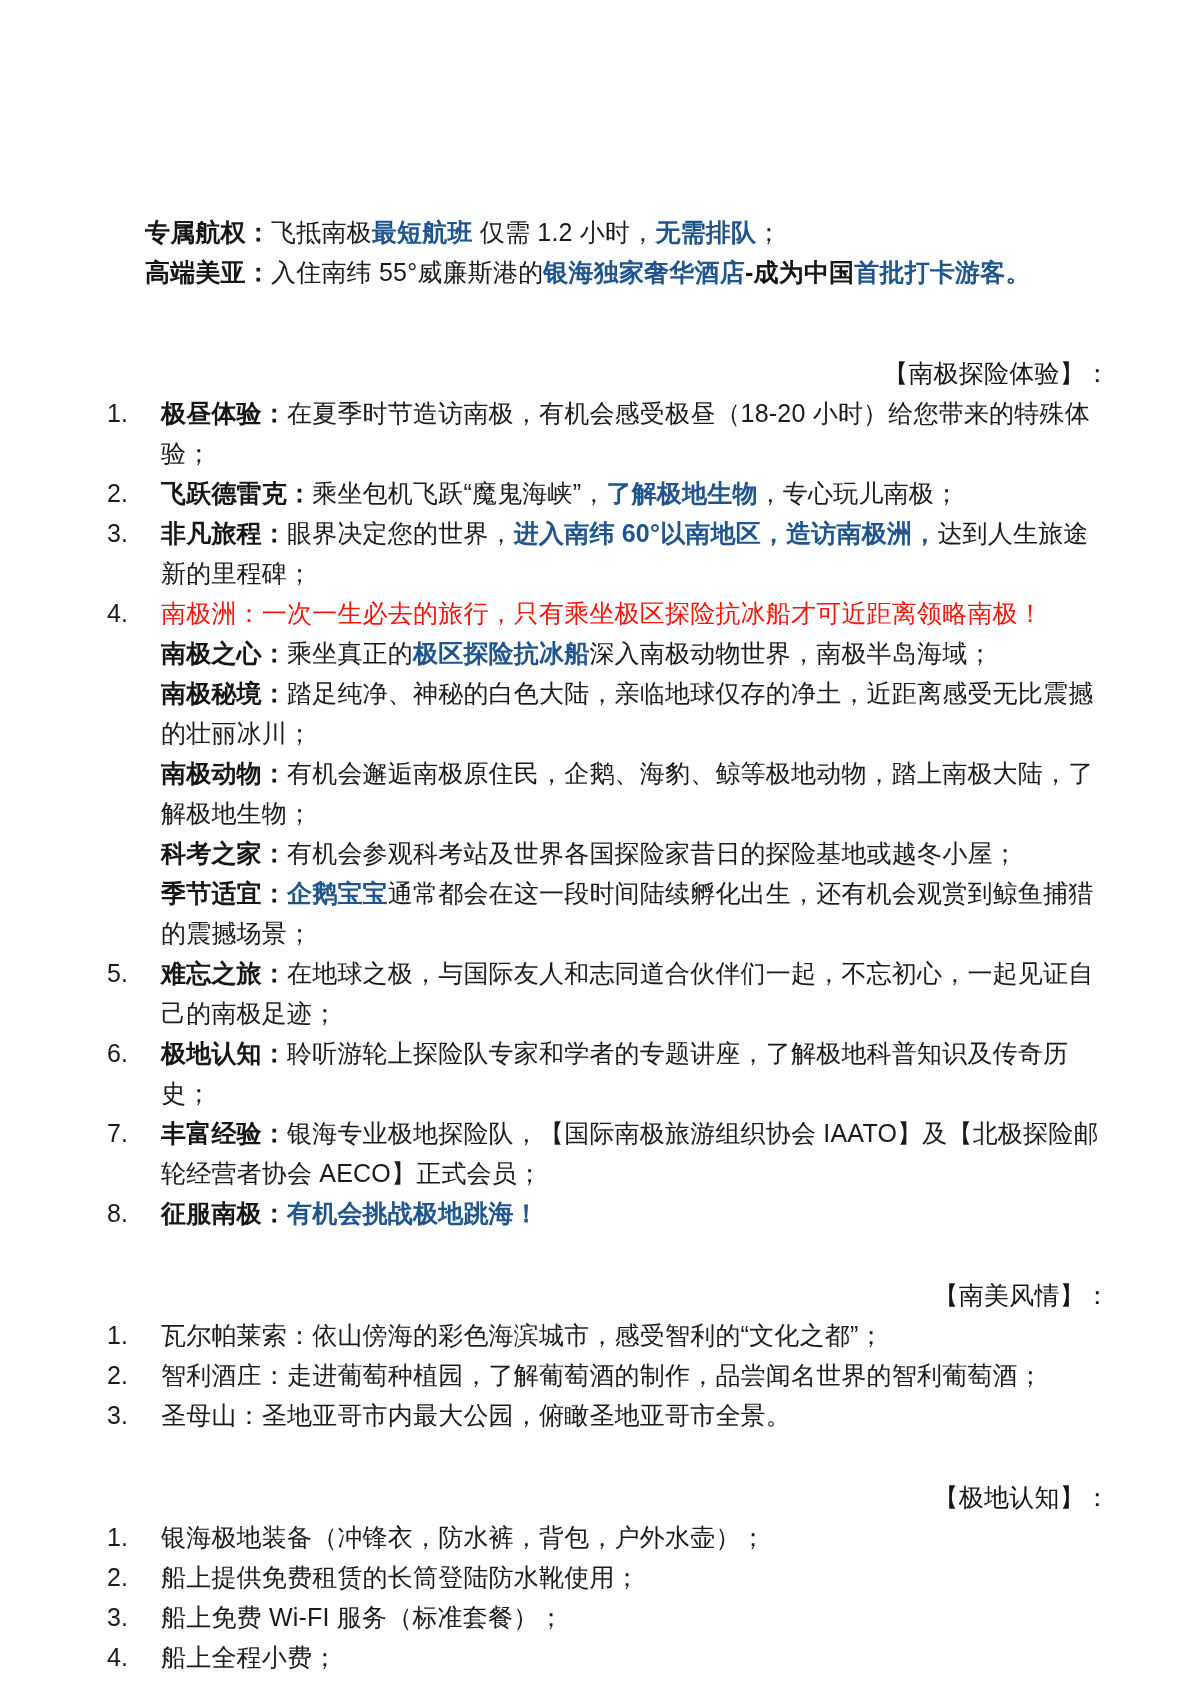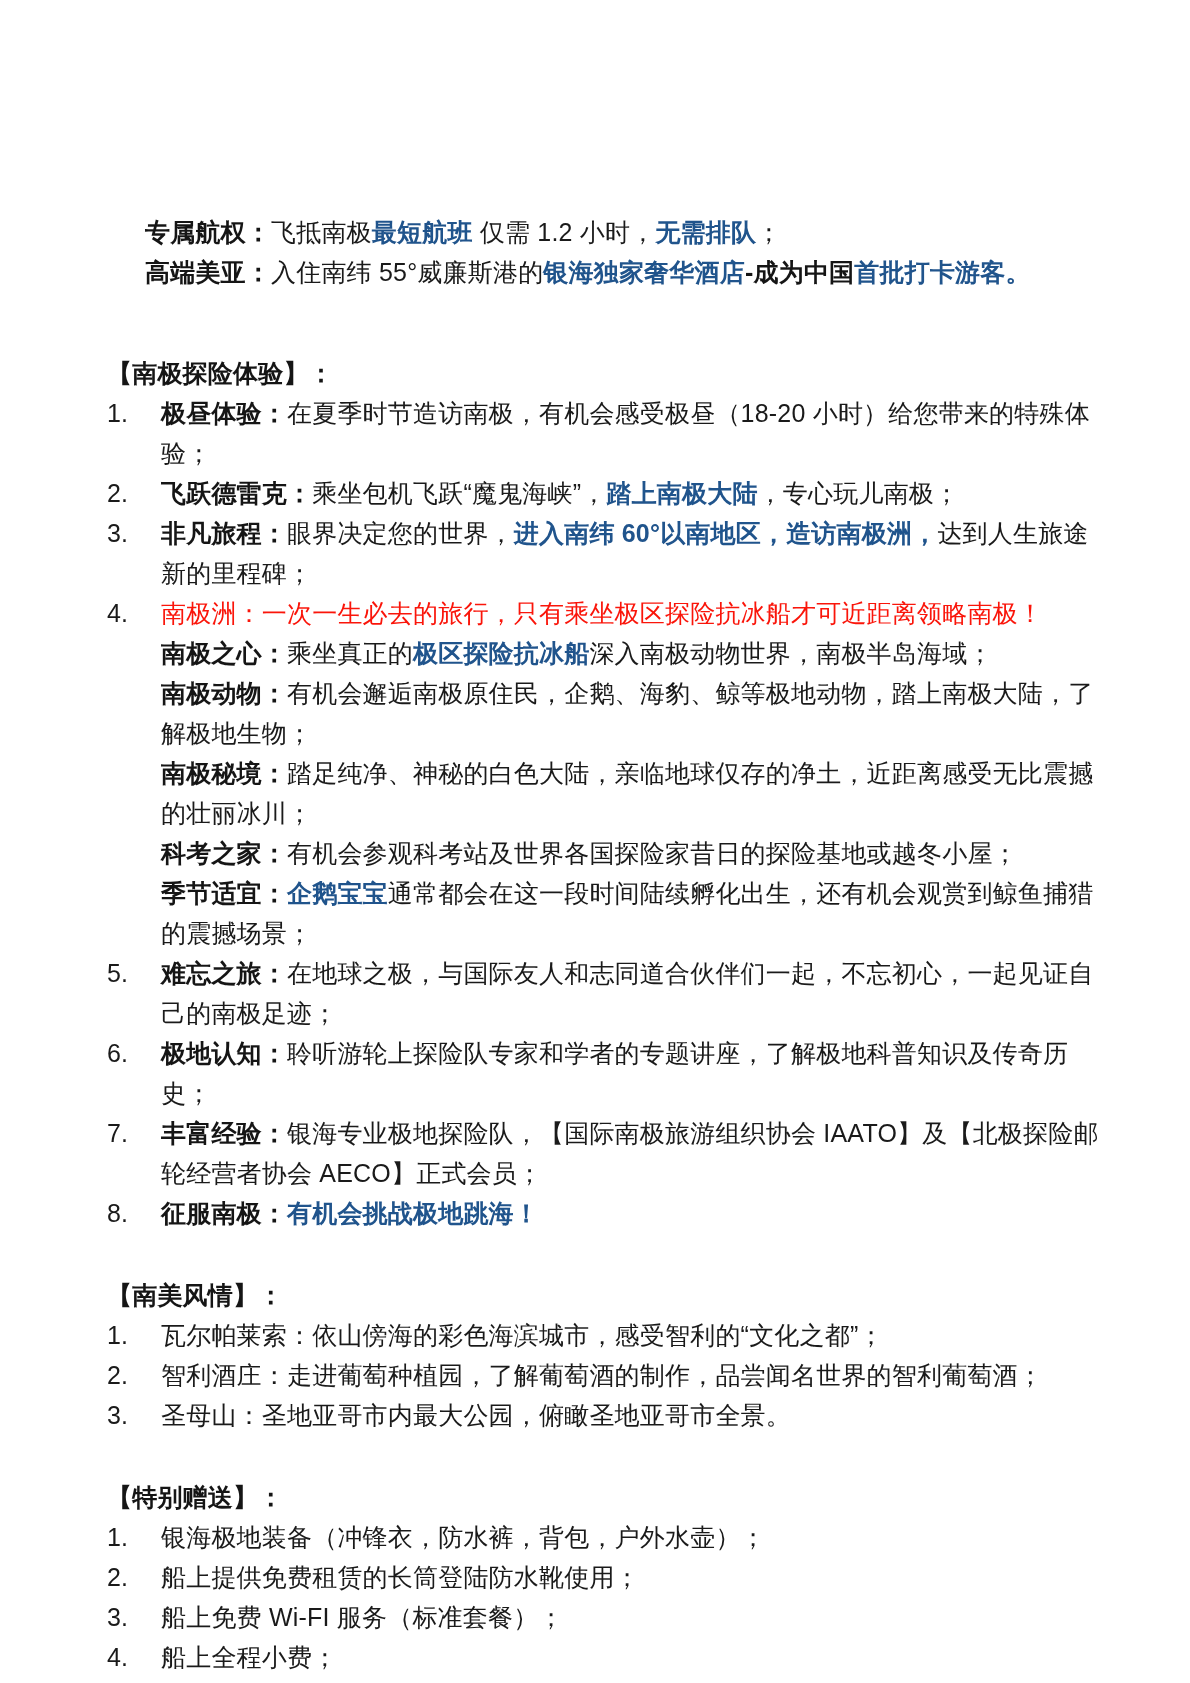--- a/index.html
+++ b/index.html
@@ -22,21 +22,21 @@
     letter-spacing:0.2px;
   }
   .hline{padding-left:38px;}
   .seg{white-space:pre-wrap;}
   .seg-r{font-weight:400;color:#1a1a1a;}
   .seg-b{font-weight:700;color:#151515;}
   .seg-blue{font-weight:700;color:#20548C;}
   .seg-red{font-weight:400;color:#FA150A;}
   .section{margin-top:42px;}
   .section:first-child{margin-top:61px;}
-  .section-title{font-weight:700;color:#151515;}
+  .section-title{font-weight:400;color:#151515;text-align:right;}
   .item{display:flex;}
   .num{flex:0 0 38px;font-weight:400;color:#1a1a1a;}
   .itext{flex:1;margin-left:16px;}
 </style>
 </head>
 <body>
 
 <div class="page">
   <div class="doc">
     <div id="highlights">
@@ -45,41 +45,41 @@
       </div>
     <div id="sections">
         <div class="section">
           <div class="section-title">【南极探险体验】：</div>
           <div class="item">
             <span class="num">1.</span>
             <span class="itext"><span class="seg seg-b">极昼体验：</span><span class="seg seg-r">在夏季时节造访南极，有机会感受极昼（18-20 小时）给您带来的特殊体验；</span></span>
           </div>
           <div class="item">
             <span class="num">2.</span>
-            <span class="itext"><span class="seg seg-b">飞跃德雷克：</span><span class="seg seg-r">乘坐包机飞跃“魔鬼海峡”，</span><span class="seg seg-blue">踏上南极大陆</span><span class="seg seg-r">，专心玩儿南极；</span></span>
+            <span class="itext"><span class="seg seg-b">飞跃德雷克：</span><span class="seg seg-r">乘坐包机飞跃“魔鬼海峡”，</span><span class="seg seg-blue">了解极地生物</span><span class="seg seg-r">，专心玩儿南极；</span></span>
           </div>
           <div class="item">
             <span class="num">3.</span>
             <span class="itext"><span class="seg seg-b">非凡旅程：</span><span class="seg seg-r">眼界决定您的世界，</span><span class="seg seg-blue">进入南纬 60°以南地区，造访南极洲，</span><span class="seg seg-r">达到人生旅途新的里程碑；</span></span>
           </div>
           <div class="item">
             <span class="num">4.</span>
             <span class="itext"><span class="seg seg-red">南极洲：一次一生必去的旅行，只有乘坐极区探险抗冰船才可近距离领略南极！</span></span>
           </div>
           <div class="item">
             <span class="num"></span>
             <span class="itext"><span class="seg seg-b">南极之心：</span><span class="seg seg-r">乘坐真正的</span><span class="seg seg-blue">极区探险抗冰船</span><span class="seg seg-r">深入南极动物世界，南极半岛海域；</span></span>
           </div>
           <div class="item">
             <span class="num"></span>
-            <span class="itext"><span class="seg seg-b">南极动物：</span><span class="seg seg-r">有机会邂逅南极原住民，企鹅、海豹、鲸等极地动物，踏上南极大陆，了解极地生物；</span></span>
+            <span class="itext"><span class="seg seg-b">南极秘境：</span><span class="seg seg-r">踏足纯净、神秘的白色大陆，亲临地球仅存的净土，近距离感受无比震撼的壮丽冰川；</span></span>
           </div>
           <div class="item">
             <span class="num"></span>
-            <span class="itext"><span class="seg seg-b">南极秘境：</span><span class="seg seg-r">踏足纯净、神秘的白色大陆，亲临地球仅存的净土，近距离感受无比震撼的壮丽冰川；</span></span>
+            <span class="itext"><span class="seg seg-b">南极动物：</span><span class="seg seg-r">有机会邂逅南极原住民，企鹅、海豹、鲸等极地动物，踏上南极大陆，了解极地生物；</span></span>
           </div>
           <div class="item">
             <span class="num"></span>
             <span class="itext"><span class="seg seg-b">科考之家：</span><span class="seg seg-r">有机会参观科考站及世界各国探险家昔日的探险基地或越冬小屋；</span></span>
           </div>
           <div class="item">
             <span class="num"></span>
             <span class="itext"><span class="seg seg-b">季节适宜：</span><span class="seg seg-blue">企鹅宝宝</span><span class="seg seg-r">通常都会在这一段时间陆续孵化出生，还有机会观赏到鲸鱼捕猎的震撼场景；</span></span>
           </div>
           <div class="item">
@@ -108,21 +108,21 @@
           <div class="item">
             <span class="num">2.</span>
             <span class="itext"><span class="seg seg-r">智利酒庄：走进葡萄种植园，了解葡萄酒的制作，品尝闻名世界的智利葡萄酒；</span></span>
           </div>
           <div class="item">
             <span class="num">3.</span>
             <span class="itext"><span class="seg seg-r">圣母山：圣地亚哥市内最大公园，俯瞰圣地亚哥市全景。</span></span>
           </div>
         </div>
         <div class="section">
-          <div class="section-title">【特别赠送】：</div>
+          <div class="section-title">【极地认知】：</div>
           <div class="item">
             <span class="num">1.</span>
             <span class="itext"><span class="seg seg-r">银海极地装备（冲锋衣，防水裤，背包，户外水壶）；</span></span>
           </div>
           <div class="item">
             <span class="num">2.</span>
             <span class="itext"><span class="seg seg-r">船上提供免费租赁的长筒登陆防水靴使用；</span></span>
           </div>
           <div class="item">
             <span class="num">3.</span>

